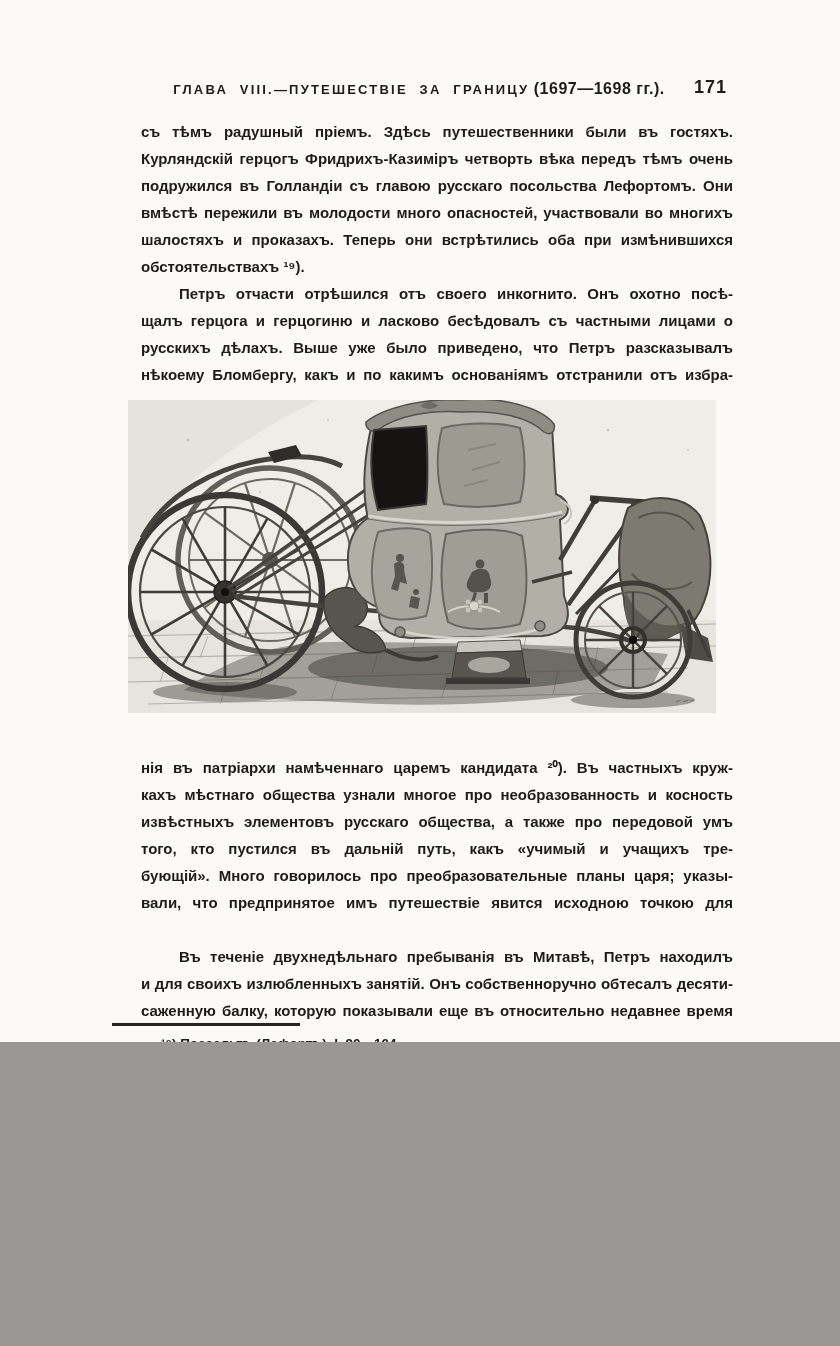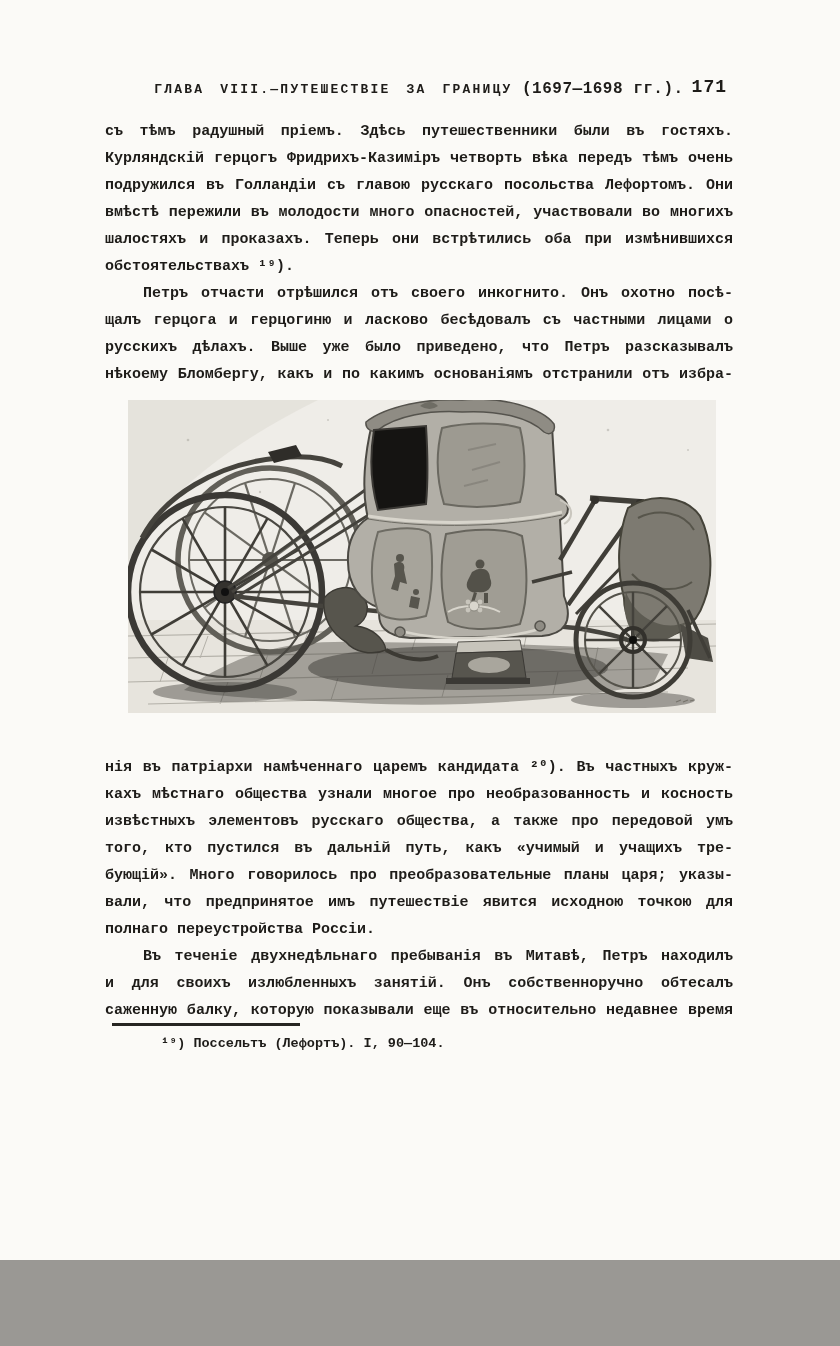--- a/index.html
+++ b/index.html
@@ -1,28 +1,28 @@
 <!DOCTYPE html>
 <html><head>
 <meta charset="utf-8">
 <style>
   html,body{margin:0;padding:0;background:#9a9894;}
   .page{
-    position:relative;width:840px;height:1260px;margin:0 auto;
+    position:relative;width:840px;height:1042px;margin:0 auto;
     background:#fbfaf7;color:#1e1c19;overflow:hidden;
-    font-family:Liberation Mono, monospace;
+    font-family:Liberation Sans, sans-serif;
   }
   
   .hdr{position:absolute;top:80px;left:105px;width:628px;text-align:center;font-weight:bold;}
   .hdr .chap{font-size:13px;letter-spacing:2.2px;word-spacing:6px;}
   .hdr .yrs{font-size:16px;letter-spacing:.5px;}
   .hdr .pageno{position:absolute;top:-3px;right:6px;font-size:18px;letter-spacing:1px;}
   
   .para{position:absolute;left:105px;width:628px;font-size:15px;font-weight:bold;}
-  .ln{height:27px;line-height:27px;text-align:justify;text-align-last:justify;overflow:hidden;white-space:normal;}
+  .ln{height:27px;line-height:27px;text-align:justify;text-align-last:justify;overflow:hidden;white-space:normal;margin-left:36px;}
   .ln.short{text-align:center;text-align-last:left;}
   .ln.ind{padding-left:38px;}
   
   .fig{position:absolute;left:128px;top:400px;width:588px;height:313px;}
   .fig svg{display:block;}
   .caption{position:absolute;left:105px;top:722px;width:628px;text-align:center;
     font-size:14px;font-weight:bold;letter-spacing:.3px;word-spacing:2.5px;}
   
   .fnrule{position:absolute;left:112px;top:1023px;width:188px;height:3px;background:#262522;}
   .fns{position:absolute;left:105px;top:1033px;width:628px;font-size:13.5px;font-weight:bold;}
@@ -228,21 +228,20 @@
   </div>
 
 
   <div class="para" style="top:754px">
     <div class="ln">нія въ патріархи намѣченнаго царемъ кандидата ²⁰). Въ частныхъ круж-</div>
     <div class="ln">кахъ мѣстнаго общества узнали многое про необразованность и косность</div>
     <div class="ln">извѣстныхъ элементовъ русскаго общества, а также про передовой умъ</div>
     <div class="ln">того, кто пустился въ дальній путь, какъ «учимый и учащихъ тре-</div>
     <div class="ln">бующій». Много говорилось про преобразовательные планы царя; указы-</div>
     <div class="ln">вали, что предпринятое имъ путешествіе явится исходною точкою для</div>
-    <div class="ln short">полнаго переустройства Россіи.</div>
   </div>
 
   <div class="para" style="top:943px">
     <div class="ln ind">Въ теченіе двухнедѣльнаго пребыванія въ Митавѣ, Петръ находилъ время</div>
     <div class="ln">и для своихъ излюбленныхъ занятій. Онъ собственноручно обтесалъ десяти-</div>
     <div class="ln">саженную балку, которую показывали еще въ относительно недавнее время ²¹).</div>
   </div>
 
   <div class="fnrule"></div>
   <div class="fns">

